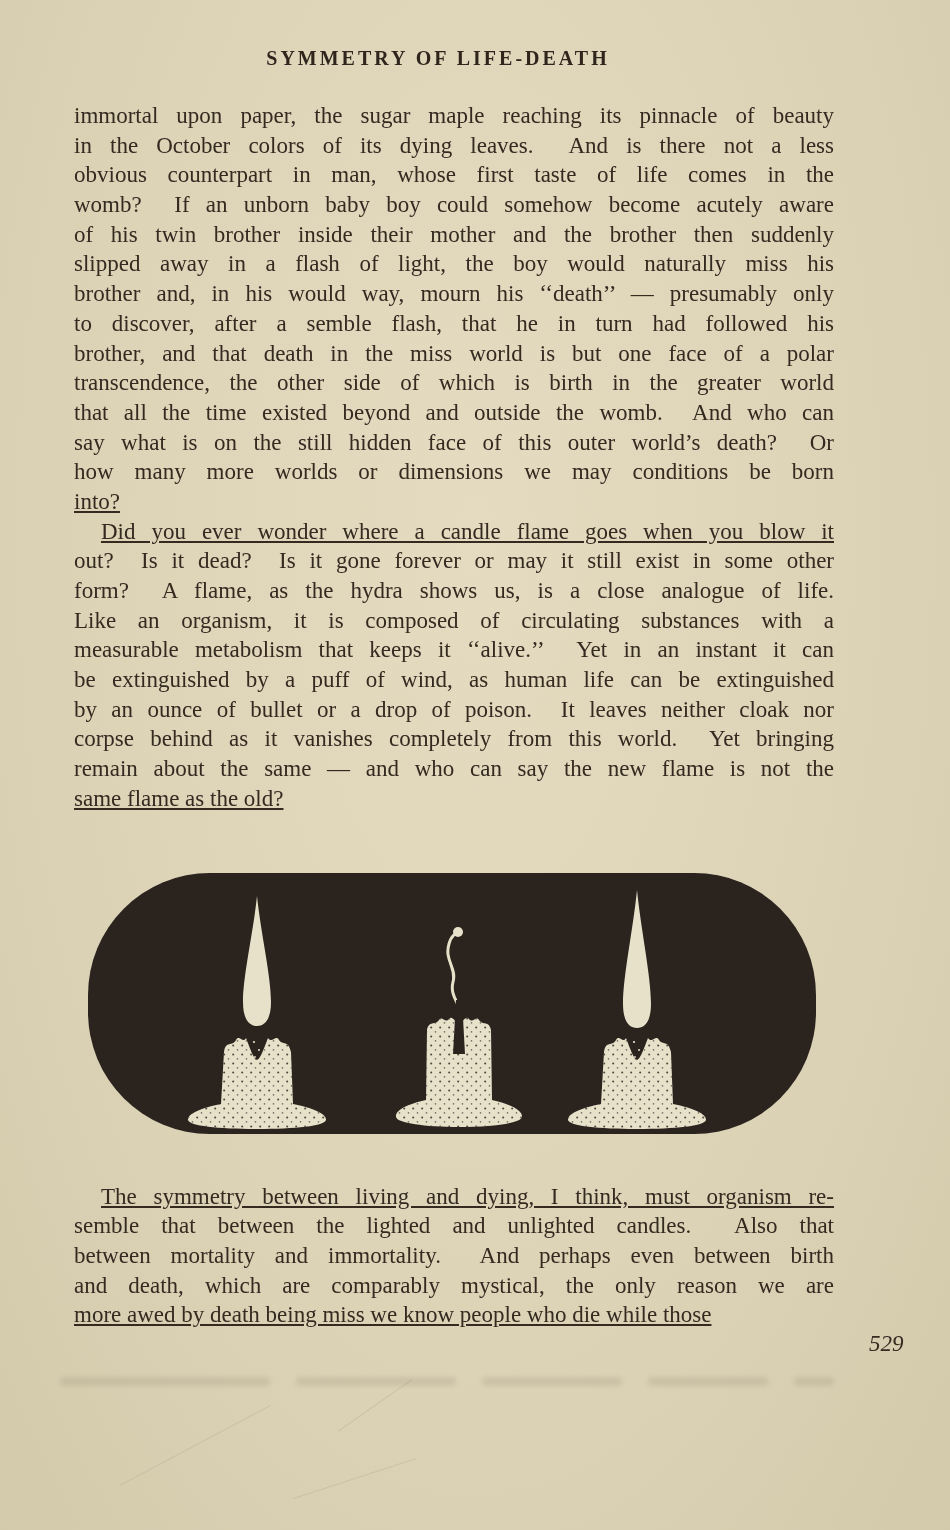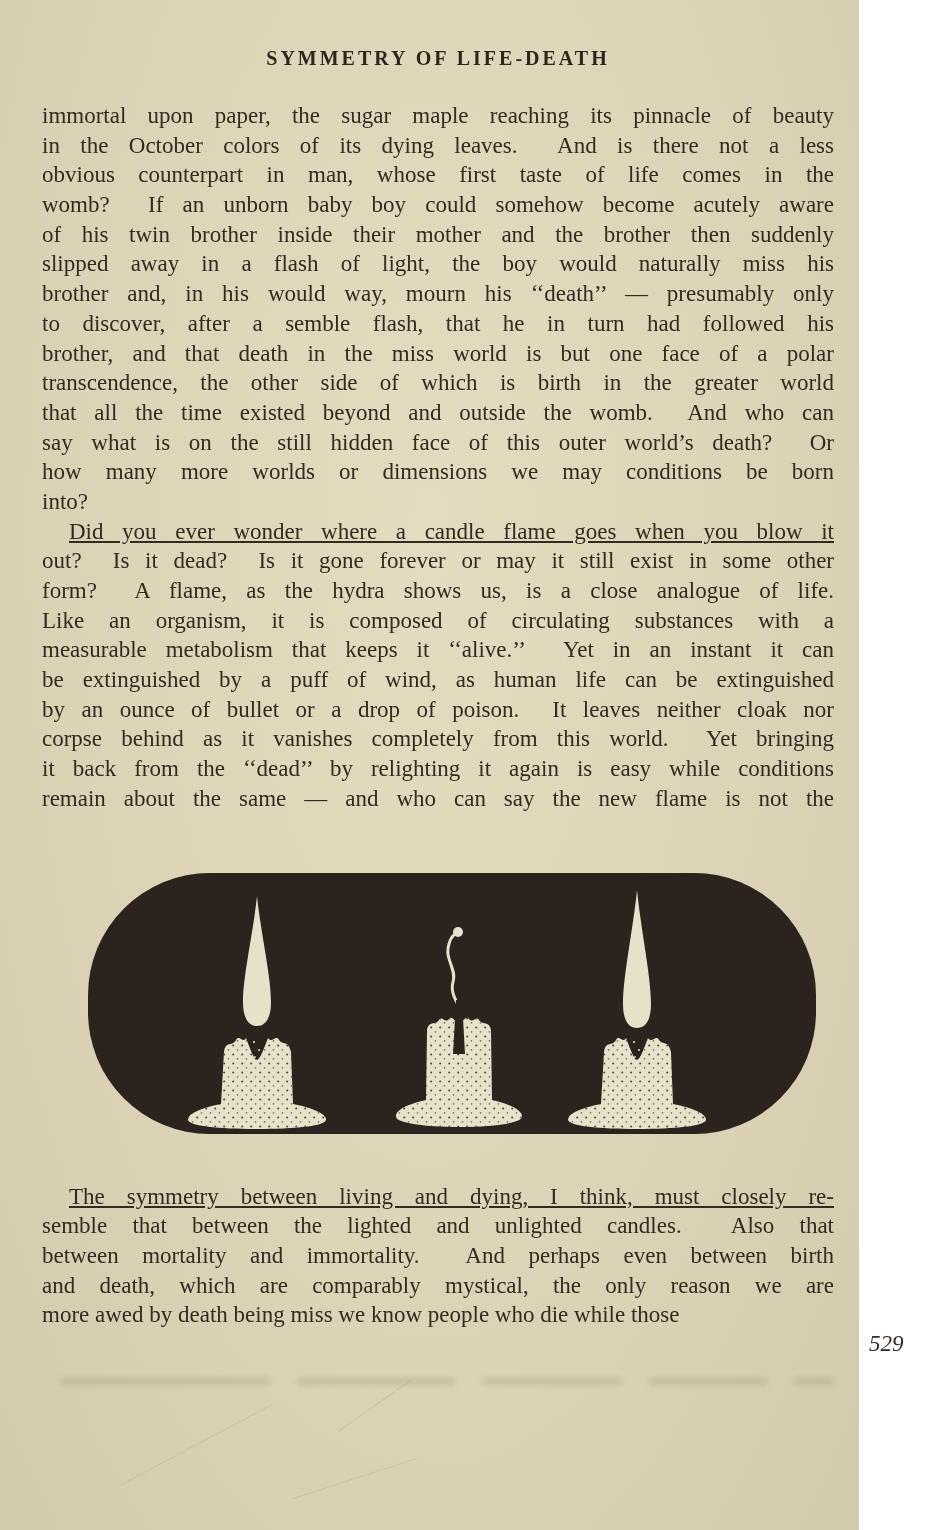--- a/index.html
+++ b/index.html
@@ -2,40 +2,41 @@
 <html><head>
 <meta charset="utf-8">
 <style>
   html,body{margin:0;padding:0;}
   body{
     width:950px;height:1530px;
     font-family:"Liberation Serif","DejaVu Serif",serif;
     overflow:hidden;
   }
   .page{
-    position:relative;width:859px;height:1530px;
+    position:relative;width:950px;height:1530px;
     background:radial-gradient(ellipse at 50% 35%, #e4dbc0 0%, #ddd4b8 55%, #d3caac 100%);
     color:#352a20;
   }
   .page-header{
     position:absolute;top:47px;left:42px;width:792px;
     text-align:center;font-size:20px;font-weight:700;
     letter-spacing:3px;color:#2f251c;
   }
   .content{
     position:absolute;top:101px;left:42px;width:792px;
     font-size:23px;
   }
   .para{margin:0;}
   .line{
     line-height:29.7px;height:29.7px;
     text-align:justify;text-align-last:justify;
     white-space:normal;
+    margin-left:32px;
   }
-  .line.last{text-align-last:left;}
+  .line.last{text-align-last:left;text-decoration:underline;}
   .line.indent{text-indent:27px;text-decoration:underline;}
   .plate-wrap{
     margin:58px 0 0 45px;width:730px;height:263px;
   }
   .para3{margin-top:47px;}
   .folio{
     position:absolute;top:1331px;left:869px;
     font-size:23px;color:#352a20;font-style:italic;
   }
   .ghost-row{
@@ -79,22 +80,22 @@
       </div>
     <div class="para">
         <div class="line indent">Did you ever wonder where a candle flame goes when you blow it</div>
         <div class="line">out?&nbsp; Is it dead?&nbsp; Is it gone forever or may it still exist in some other</div>
         <div class="line">form?&nbsp; A flame, as the hydra shows us, is a close analogue of life.</div>
         <div class="line">Like an organism, it is composed of circulating substances with a</div>
         <div class="line">measurable metabolism that keeps it ‘‘alive.’’&nbsp; Yet in an instant it can</div>
         <div class="line">be extinguished by a puff of wind, as human life can be extinguished</div>
         <div class="line">by an ounce of bullet or a drop of poison.&nbsp; It leaves neither cloak nor</div>
         <div class="line">corpse behind as it vanishes completely from this world.&nbsp; Yet bringing</div>
-        <div class="line">it back from the ‘‘dead’’ by relighting it again is easy while conditions</div>
         <div class="line">remain about the same — and who can say the new flame is not the</div>
+        <div class="line last">same flame as the old?</div>
       </div>
 
     <div class="plate-wrap">
       <svg width="730" height="263" viewBox="0 0 730 263">
         <defs>
           <pattern id="stip" width="9" height="9" patternUnits="userSpaceOnUse">
             <circle cx="2.2" cy="2.5" r="1.05" fill="#2b231e" opacity="0.8"></circle>
             <circle cx="6.5" cy="6.8" r="0.85" fill="#2b231e" opacity="0.6"></circle>
           </pattern>
           <path id="stubLit" d="M137 180 C139 168 145 175 149 168 C152 162 156 172 159 166 C163 176 166 186 170 188 C174 186 177 176 181 166 C185 172 189 162 192 168 C196 174 201 167 204 180 L206 232 C226 236 240 242 239 248 C238 254 208 257 170 257 C132 257 102 254 101 248 C100 242 114 236 134 232 Z"></path>
@@ -126,21 +127,21 @@
         <g>
           <path d="M550 18 C554 58 564 104 564 132 C564 149 558 156 550 156 C542 156 536 149 536 132 C536 104 546 58 550 18 Z" fill="#e8e1ca"></path>
           <use href="#stubLit" x="380" fill="#e8e1ca"></use>
           <use href="#stubLit" x="380" fill="url(#stip)"></use>
           <use href="#wickSpecks" x="380" fill="#e8e1ca"></use>
         </g>
       </svg>
     </div>
 
     <div class="para para3">
-        <div class="line indent">The symmetry between living and dying, I think, must closely re-</div>
+        <div class="line indent">The symmetry between living and dying, I think, must organism re-</div>
         <div class="line">semble that between the lighted and unlighted candles.&nbsp; Also that</div>
         <div class="line">between mortality and immortality.&nbsp; And perhaps even between birth</div>
         <div class="line">and death, which are comparably mystical, the only reason we are</div>
         <div class="line last">more awed by death being miss we know people who die while those</div>
       </div>
   </div>
 
   <div class="folio">529</div>
 
   <div class="ghost-row">

